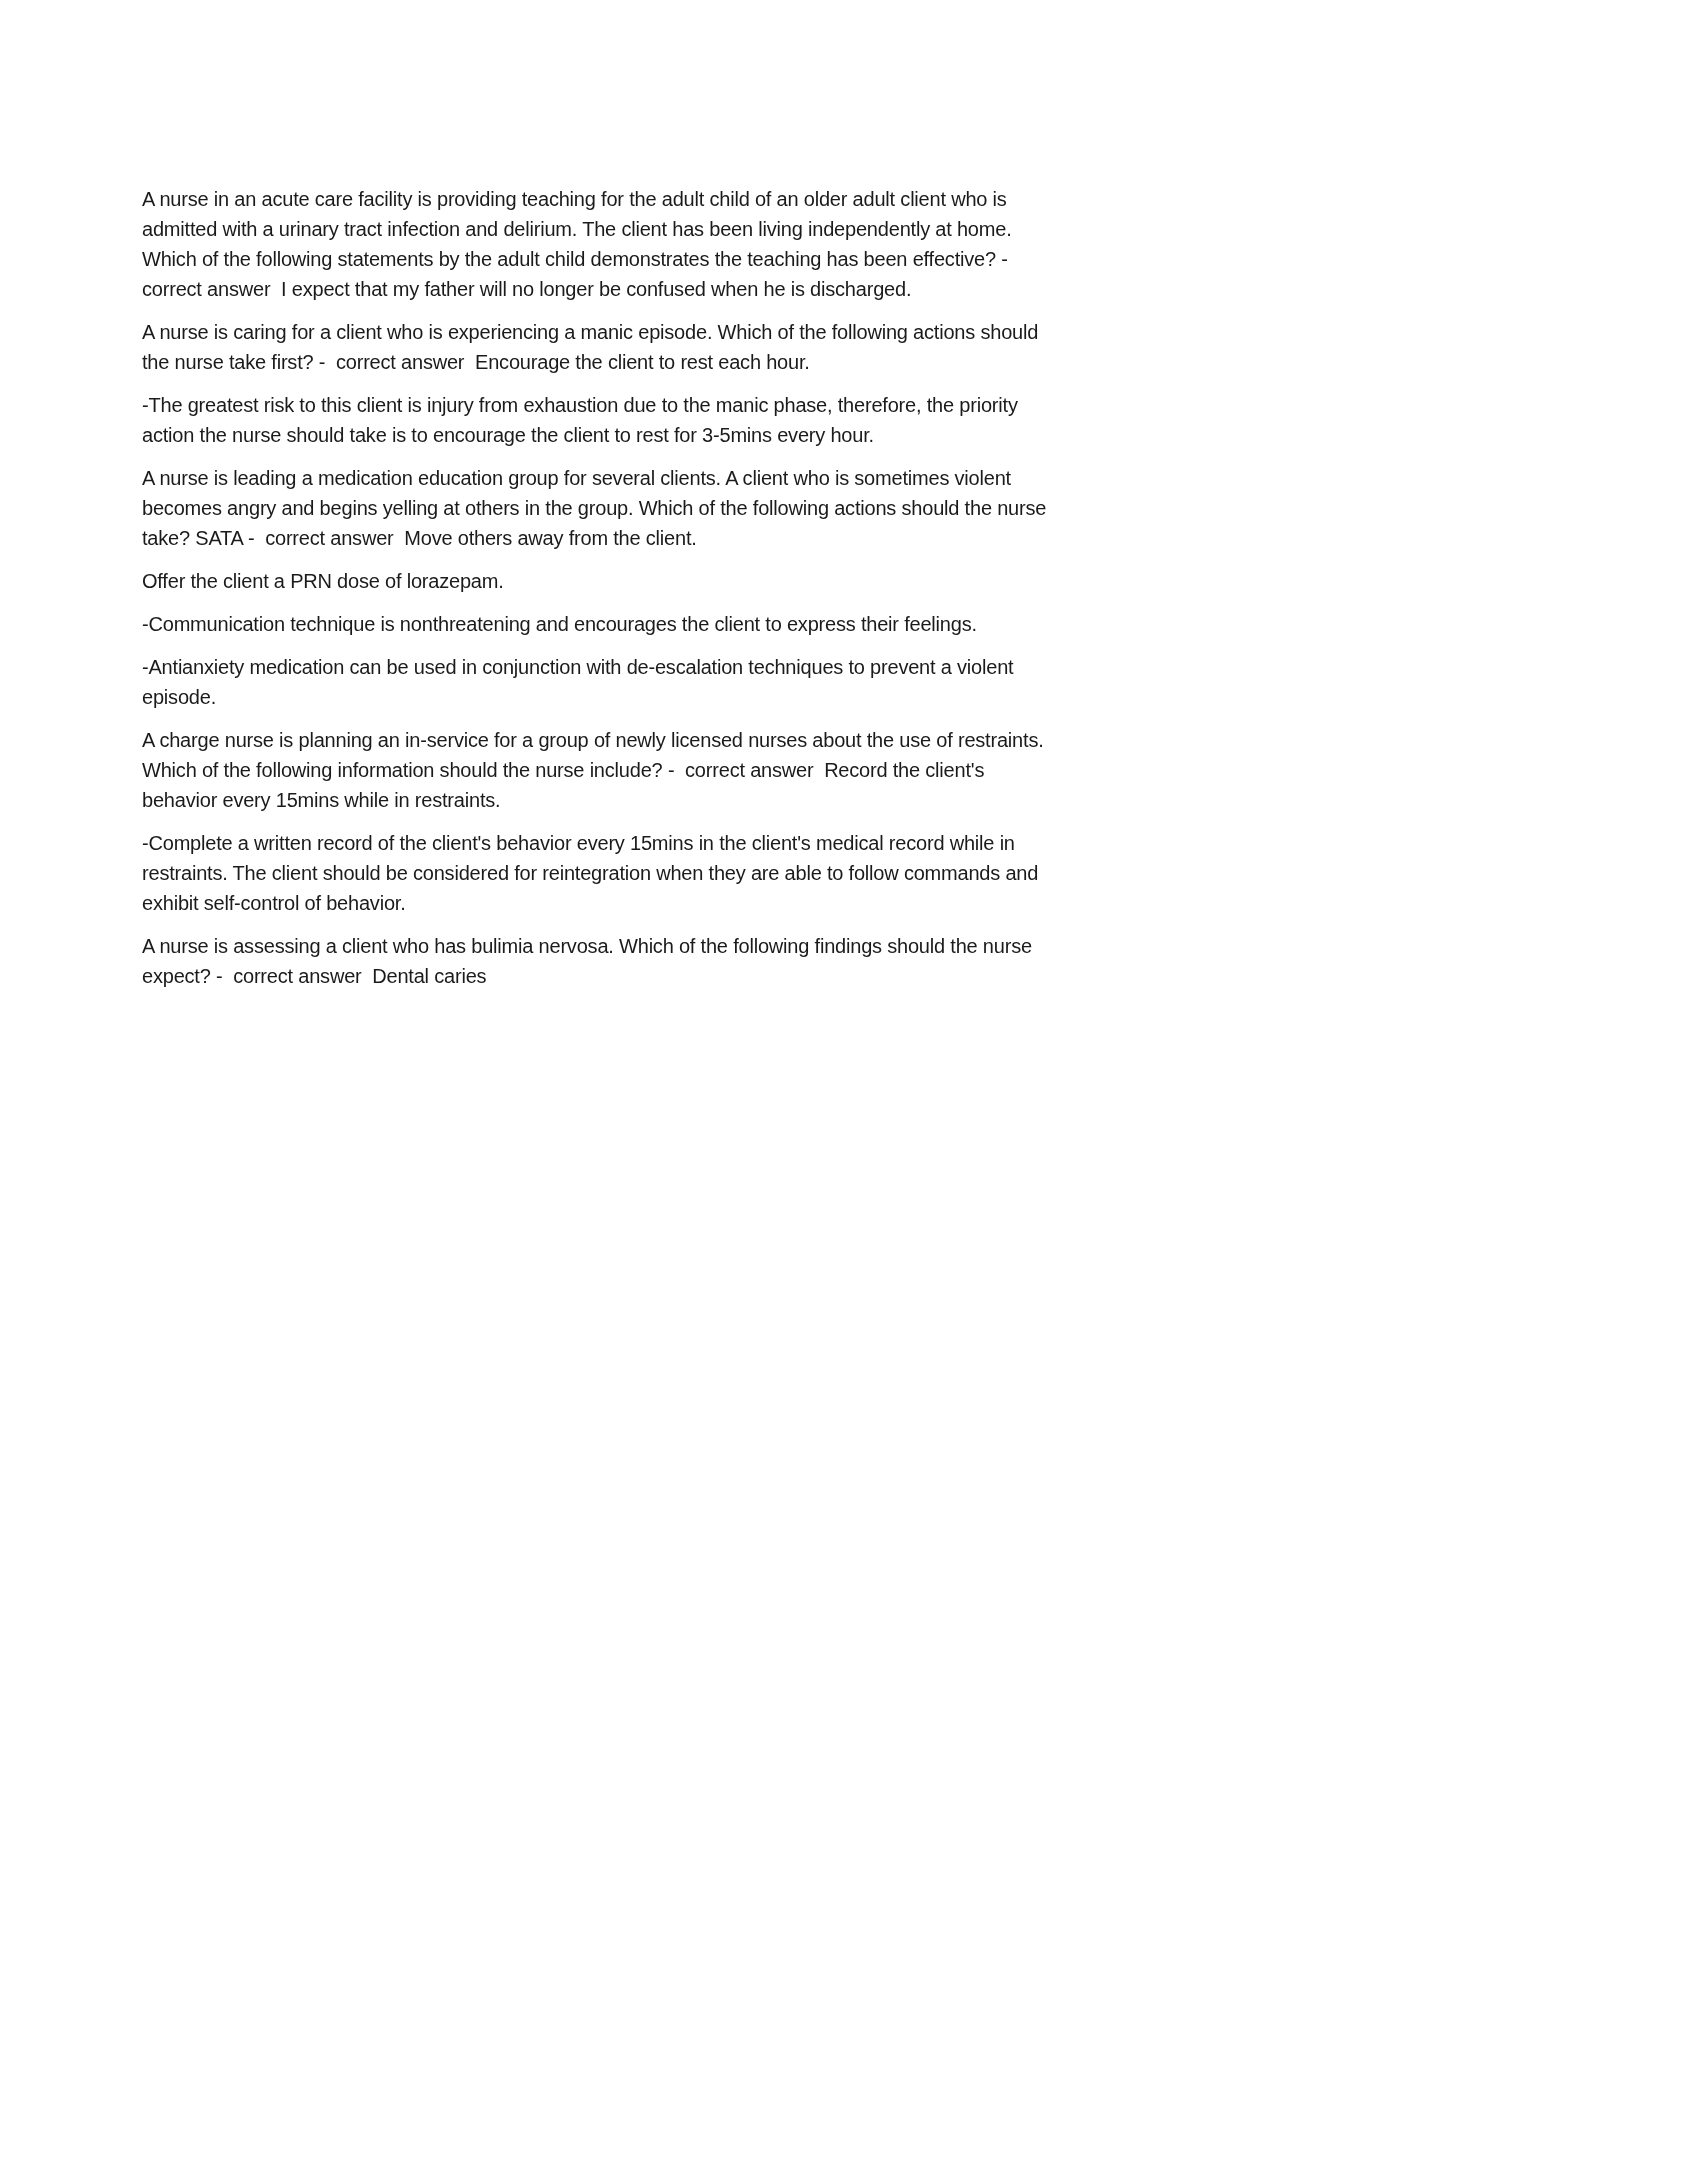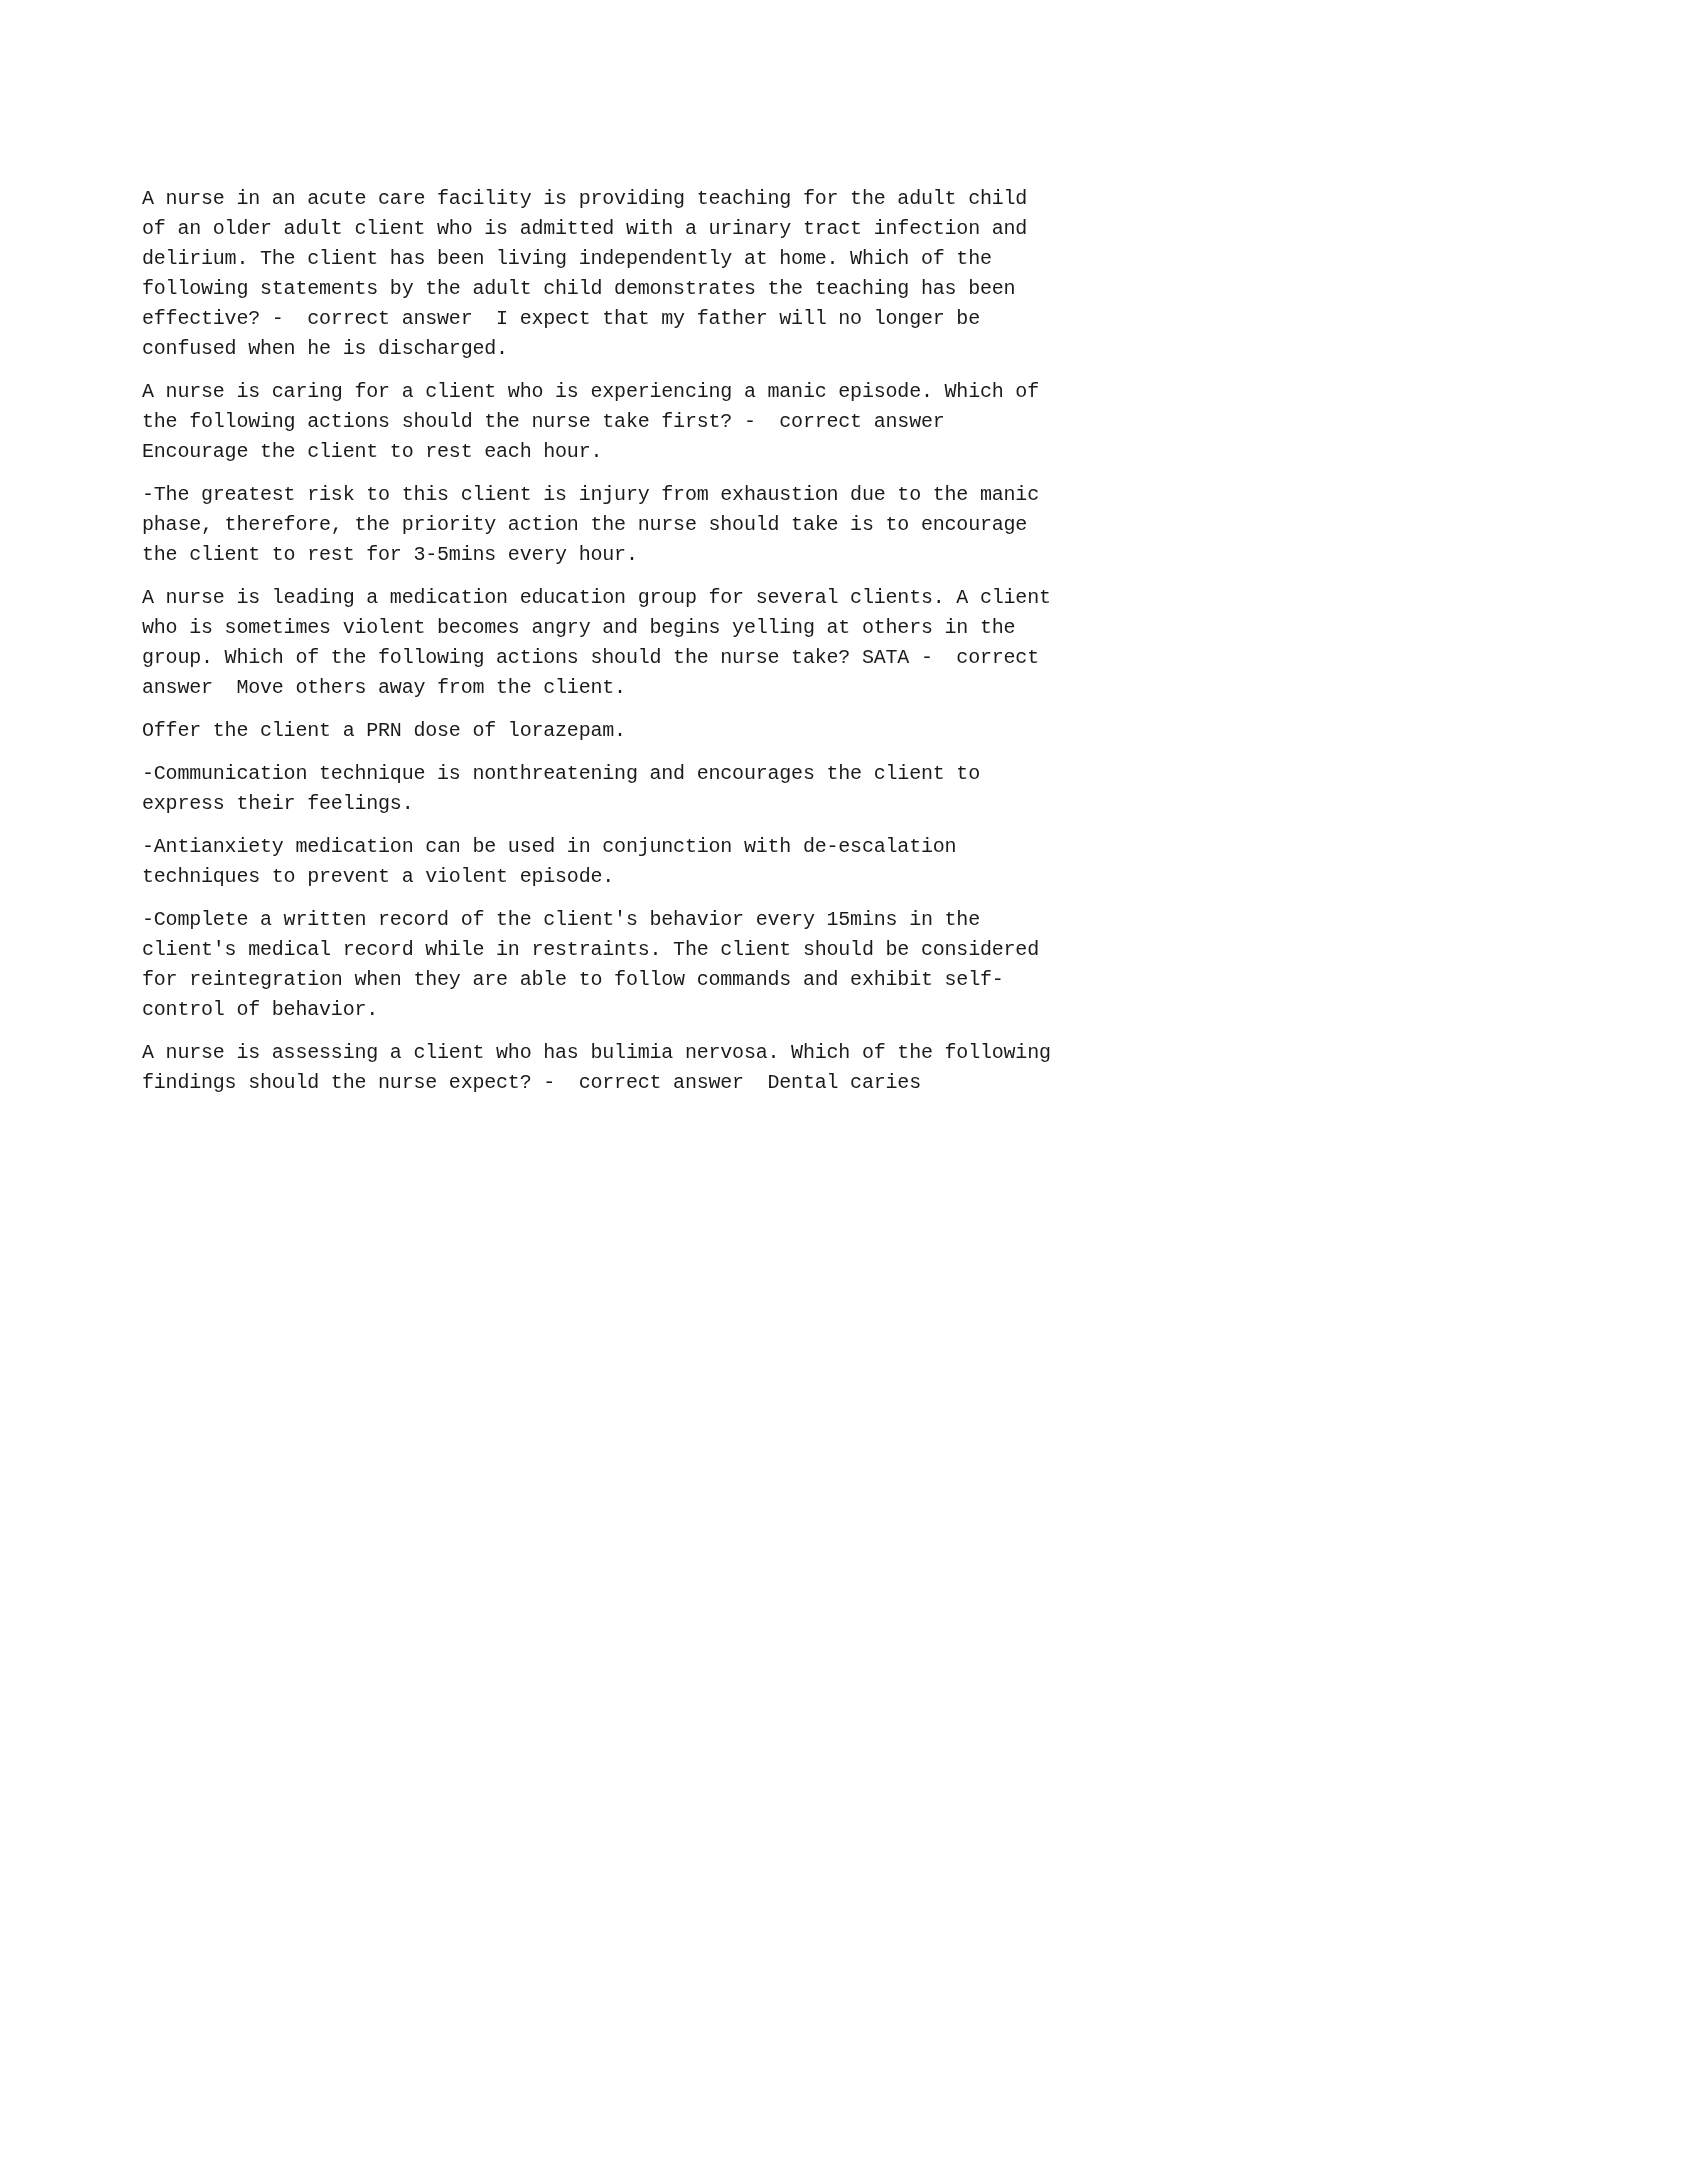--- a/index.html
+++ b/index.html
@@ -1,15 +1,15 @@
 <!DOCTYPE html>
 <html><head>
 <meta charset="utf-8">
 <style>
-  * { margin: 0; padding: 0; box-sizing: border-box; font-family: Liberation Mono, monospace; }
+  * { margin: 0; padding: 0; box-sizing: border-box; }
   html, body {
     width: 1683px;
     height: 2178px;
     background: #ffffff;
     overflow: hidden;
   }
   body {
     font-family: "Liberation Sans", sans-serif;
     color: #1b1b1b;
   }
@@ -34,16 +34,17 @@
 <body>
 
 <main class="page">
   <p class="para">A nurse in an acute care facility is providing teaching for the adult child of an older adult client who is admitted with a urinary tract infection and delirium. The client has been living independently at home. Which of the following statements by the adult child demonstrates the teaching has been effective? -  correct answer  I expect that my father will no longer be confused when he is discharged.</p>
   <p class="para gap-large">A nurse is caring for a client who is experiencing a manic episode. Which of the following actions should the nurse take first? -  correct answer  Encourage the client to rest each hour.</p>
   <p class="para gap-large">-The greatest risk to this client is injury from exhaustion due to the manic phase, therefore, the priority action the nurse should take is to encourage the client to rest for 3-5mins every hour.</p>
   <p class="para gap-large">A nurse is leading a medication education group for several clients. A client who is sometimes violent becomes angry and begins yelling at others in the group. Which of the following actions should the nurse take? SATA -  correct answer  Move others away from the client.</p>
   <p class="para">Offer the client a PRN dose of lorazepam.</p>
   <p class="para">-Communication technique is nonthreatening and encourages the client to express their feelings.</p>
   <p class="para">-Antianxiety medication can be used in conjunction with de-escalation techniques to prevent a violent episode.</p>
+  <p class="para gap-large">A charge nurse is planning an in-service for a group of newly licensed nurses about the use of restraints. Which of the following information should the nurse include? -  correct answer  Record the client's behavior every 15mins while in restraints.</p>
   <p class="para gap-large">-Complete a written record of the client's behavior every 15mins in the client's medical record while in restraints. The client should be considered for reintegration when they are able to follow commands and exhibit self-control of behavior.</p>
   <p class="para gap-large">A nurse is assessing a client who has bulimia nervosa. Which of the following findings should the nurse expect? -  correct answer  Dental caries</p>
 </main>
 
 
 </body></html>

